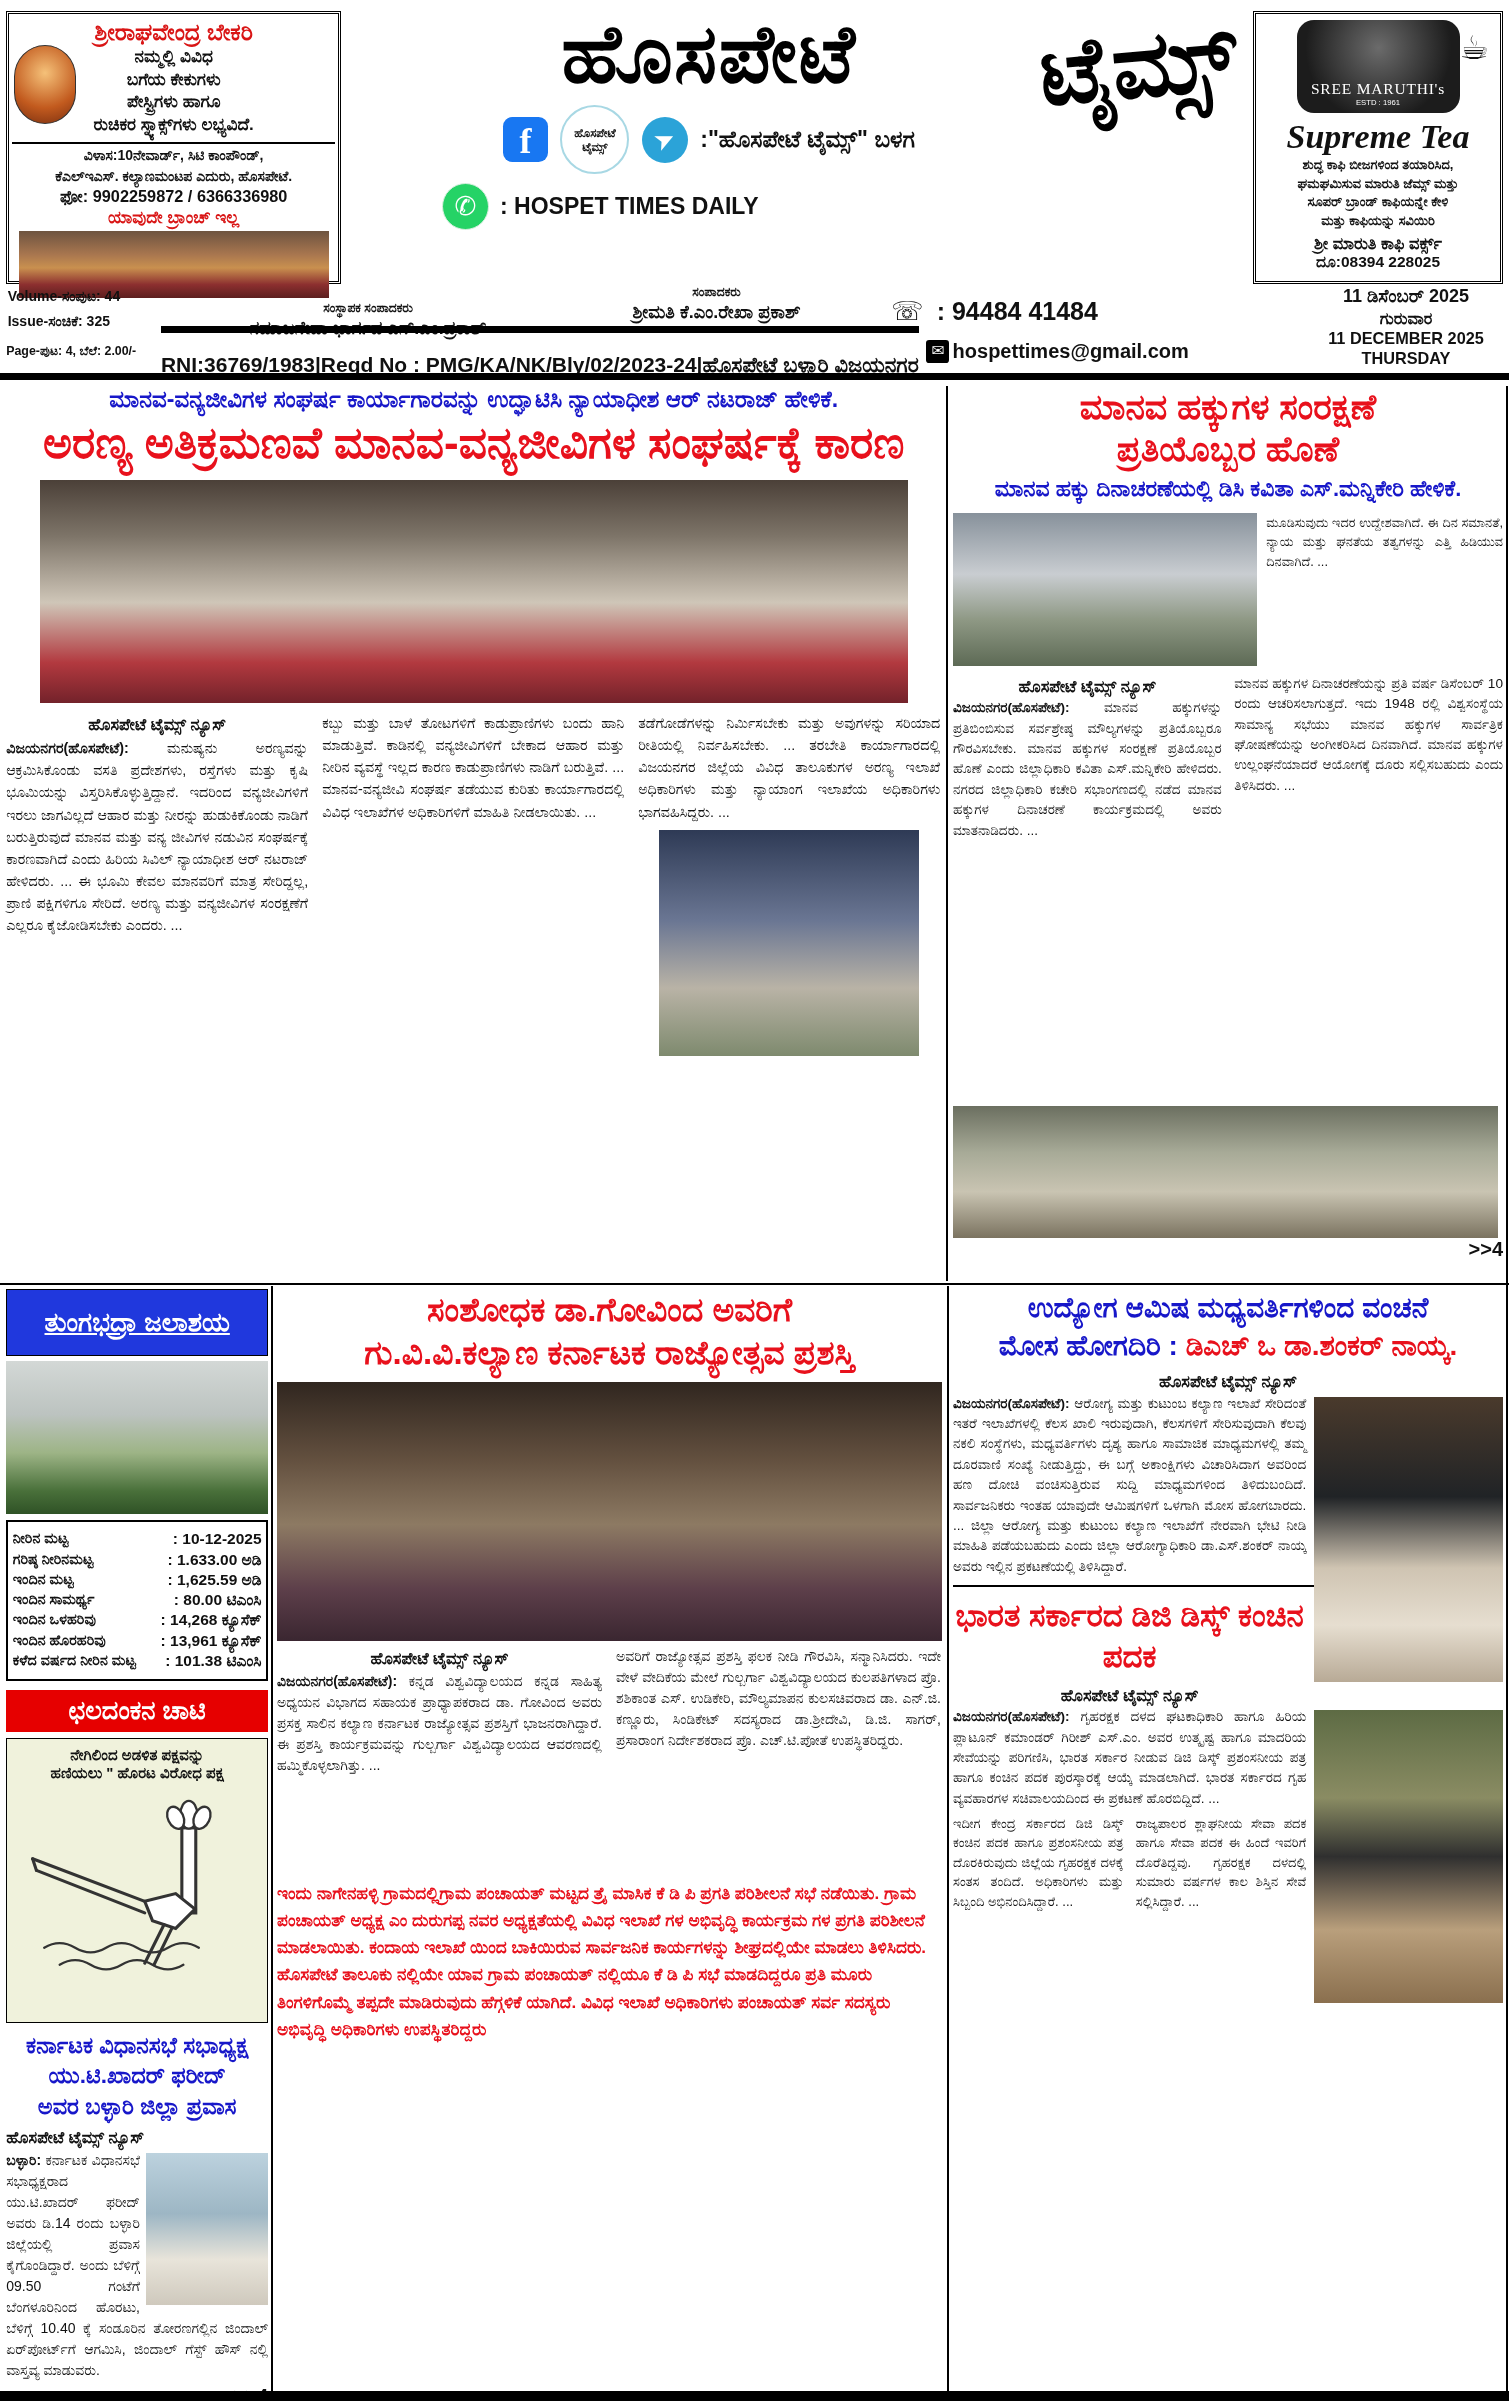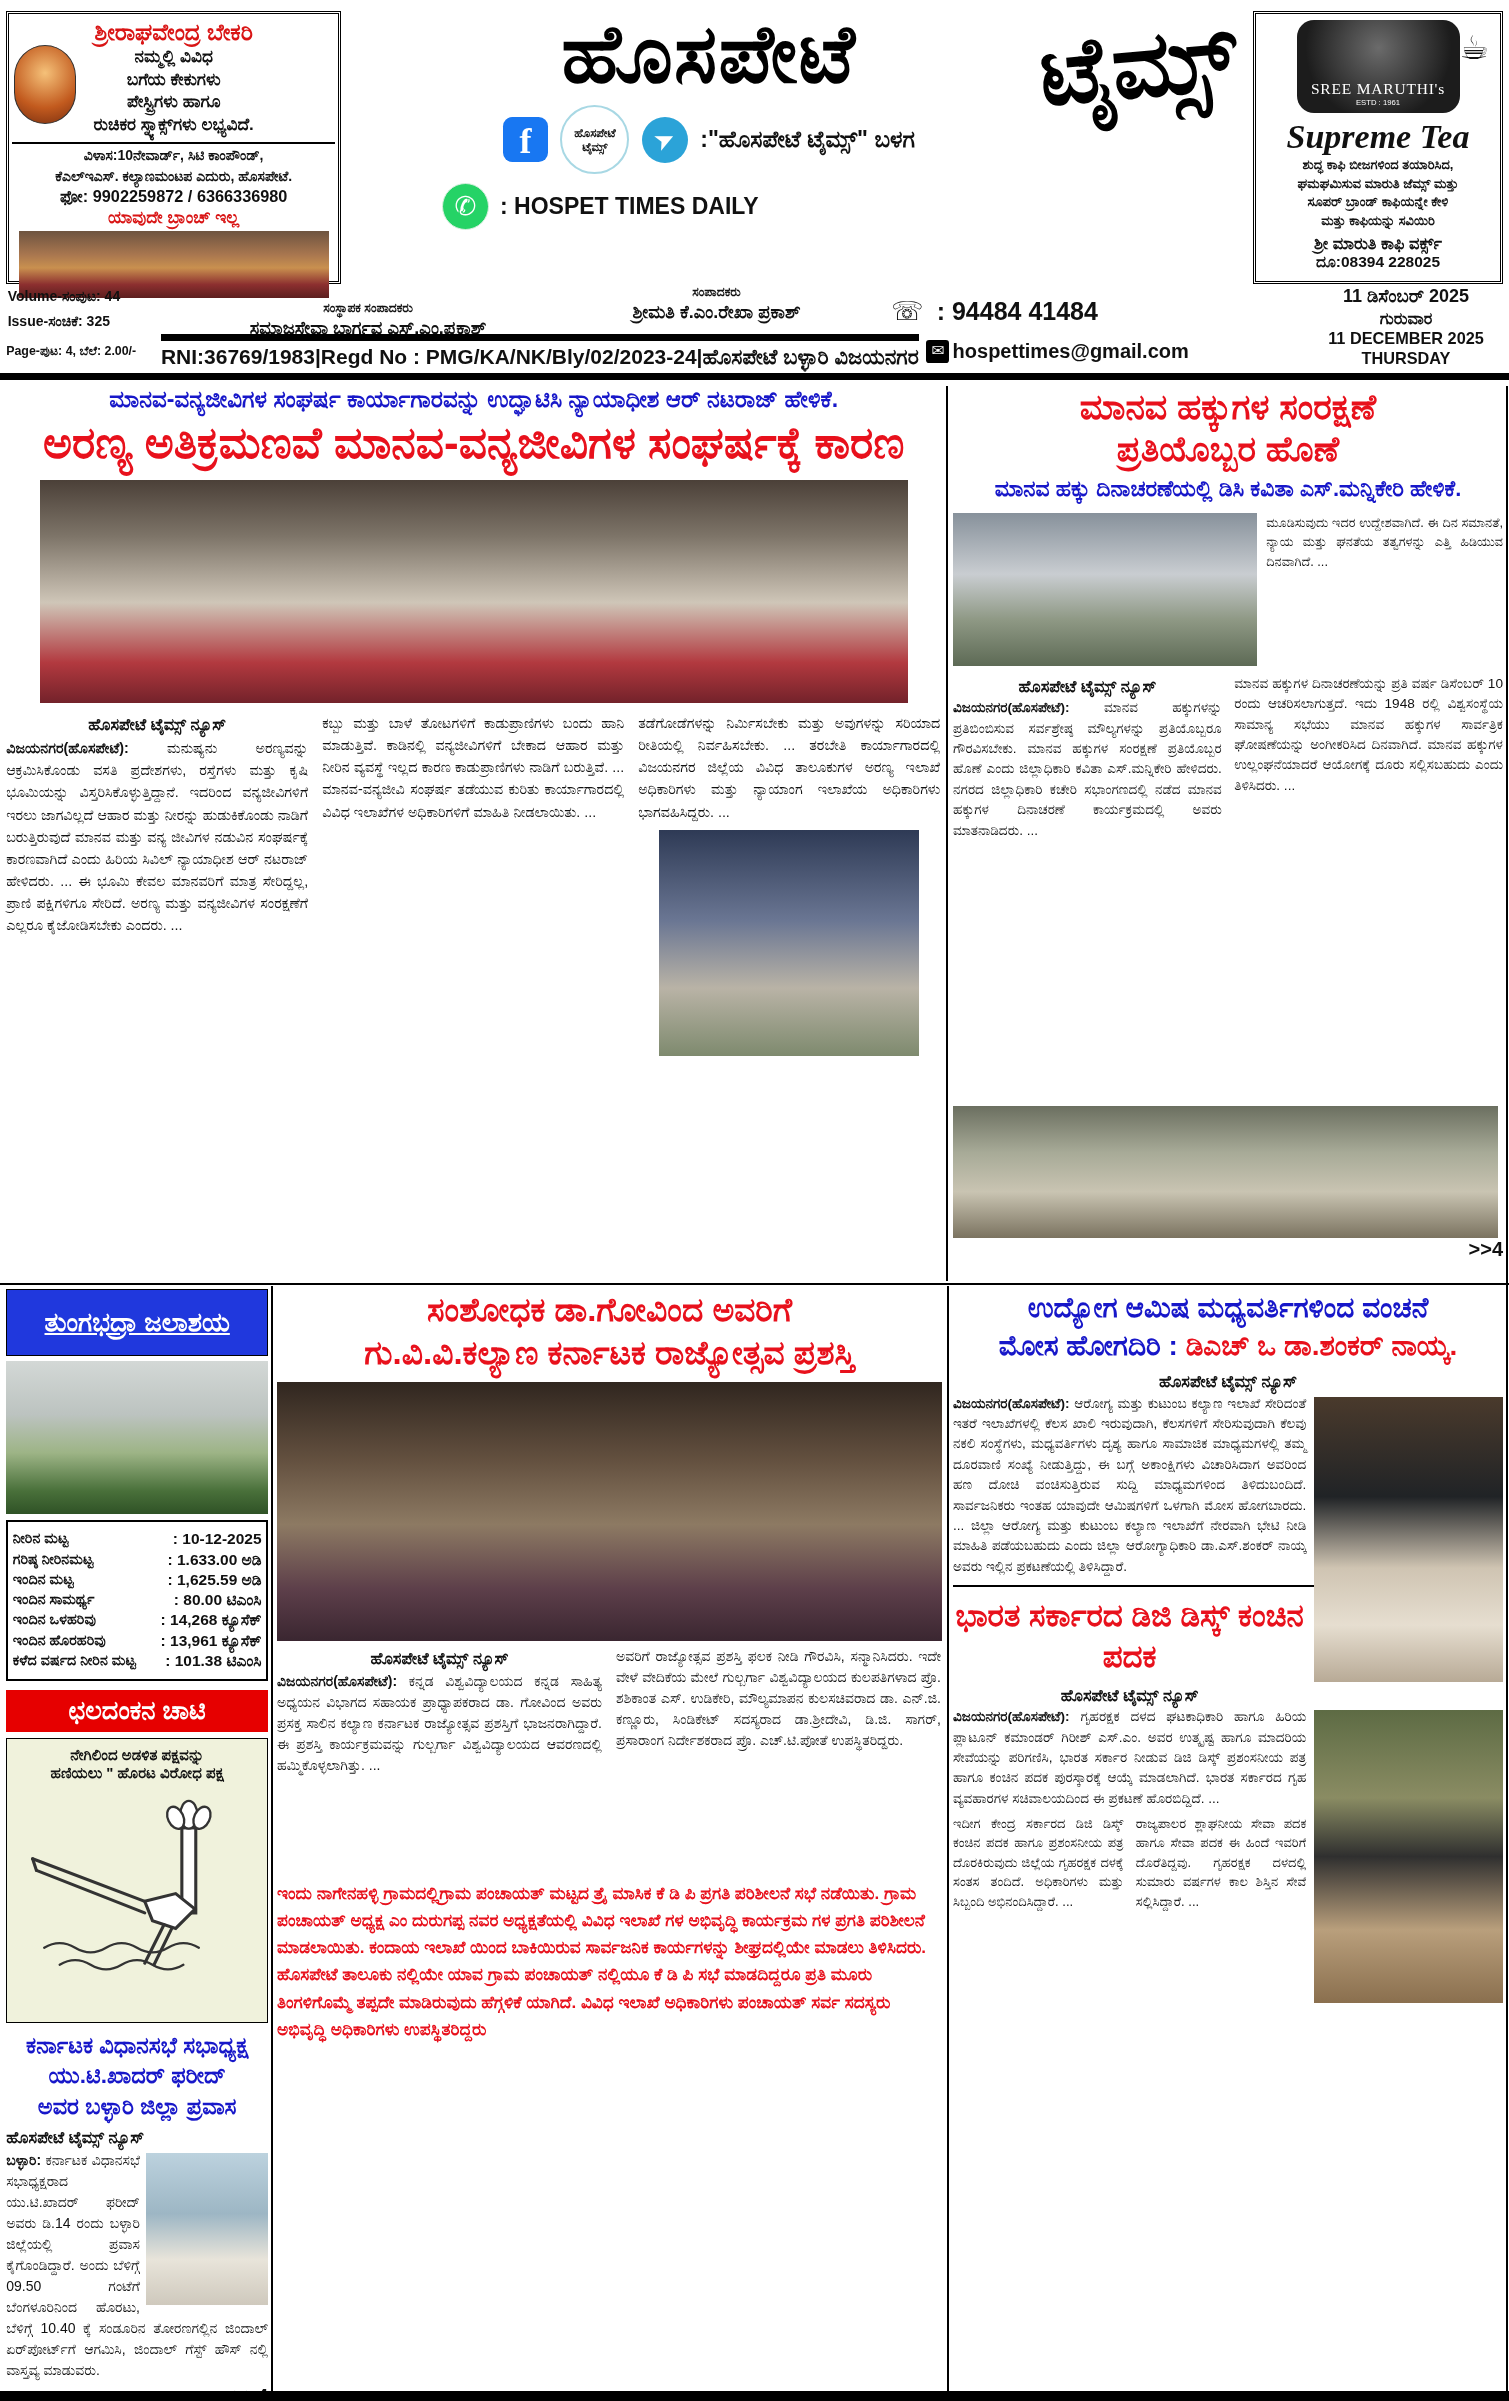--- a/index.html
+++ b/index.html
@@ -58,21 +58,21 @@
   #founder{left:186px;top:301px;width:364px;}
   #editor{left:573px;top:285px;width:287px;}
   #phone-blk{left:891px;top:296px;font-weight:900;font-size:25px;}
   #phone-blk .ph-icon{font-size:26px;margin-right:6.2px;}
   #date-blk{left:1309px;top:285px;width:194px;text-align:center;font-weight:900;}
   #date-blk div{line-height:1.25;}
   .date-kn{font-size:18px;} .day-kn{font-size:16.3px;}
   .date-en{font-size:16.3px;} .day-en{font-size:16.3px;}
   #reg-strip{left:6.2px;top:333px;width:1301px;height:36px;display:flex;align-items:center;gap:7.7px;}
   #page-price{font-size:12.4px;font-weight:bold;width:147px;}
-  #reg-line{font-size:21px;font-weight:900;border-top:7px solid #000;padding-top:4px;}
+  #reg-line{font-size:21px;font-weight:900;border-top:7px solid #000;padding-top:20px;}
   #email-chip{display:flex;align-items:center;font-size:20px;font-weight:900;}
   #email-icon{width:23px;height:23px;background:#000;color:#fff;display:flex;align-items:center;
               justify-content:center;font-size:15.5px;margin-right:3.1px;border-radius:3.1px;}
   #rule-top{left:0;top:373px;width:1510px;height:7px;background:#000;}
   
   #lead{left:6.2px;top:386px;width:935px;height:895px;}
   .kicker{color:#1717c9;font-weight:900;font-size:23px;text-align:center;}
   #lead-hl{color:#e8111c;font-weight:900;font-size:44px;text-align:center;margin-top:4.6px;}
   #lead-photo{margin:11px auto 0 auto;width:868px;height:223px;
     background:linear-gradient(180deg,#4b4038 0%,#7d7468 25%,#cfc6b8 55%,#b2393f 82%,#73222a 100%);}

